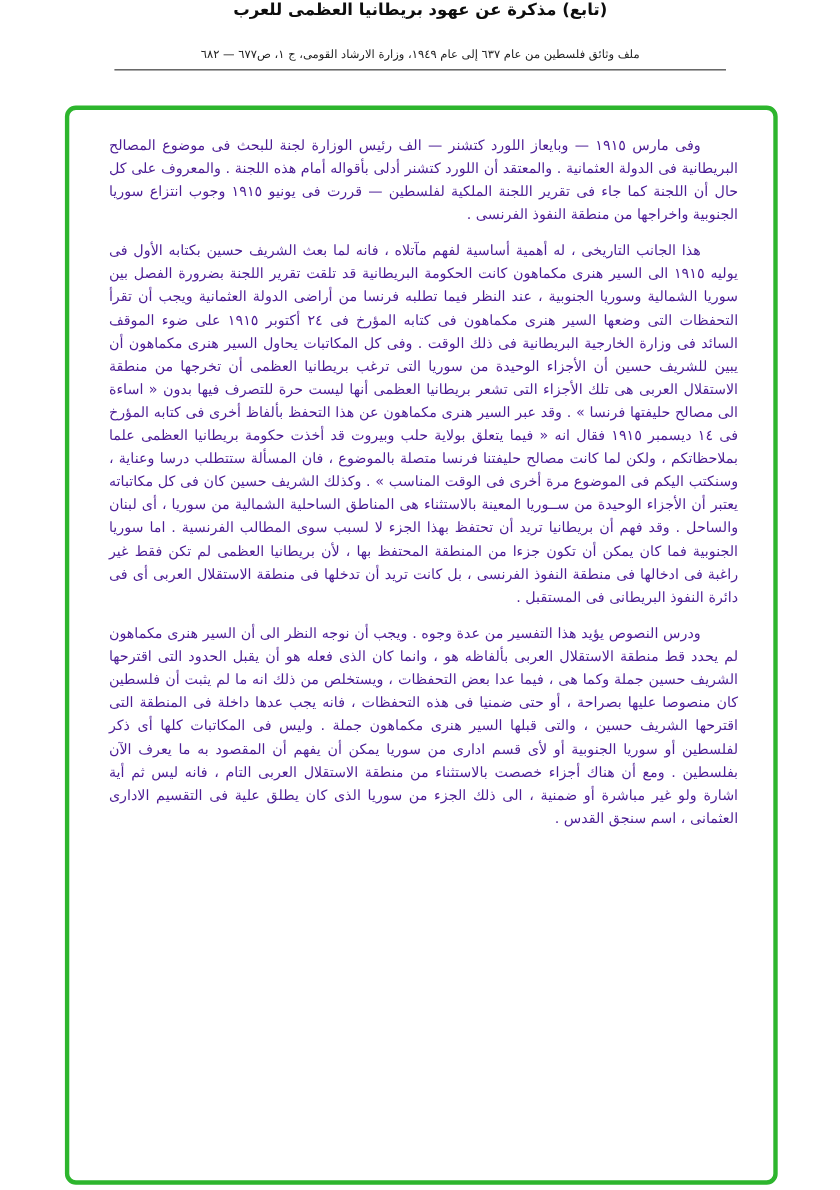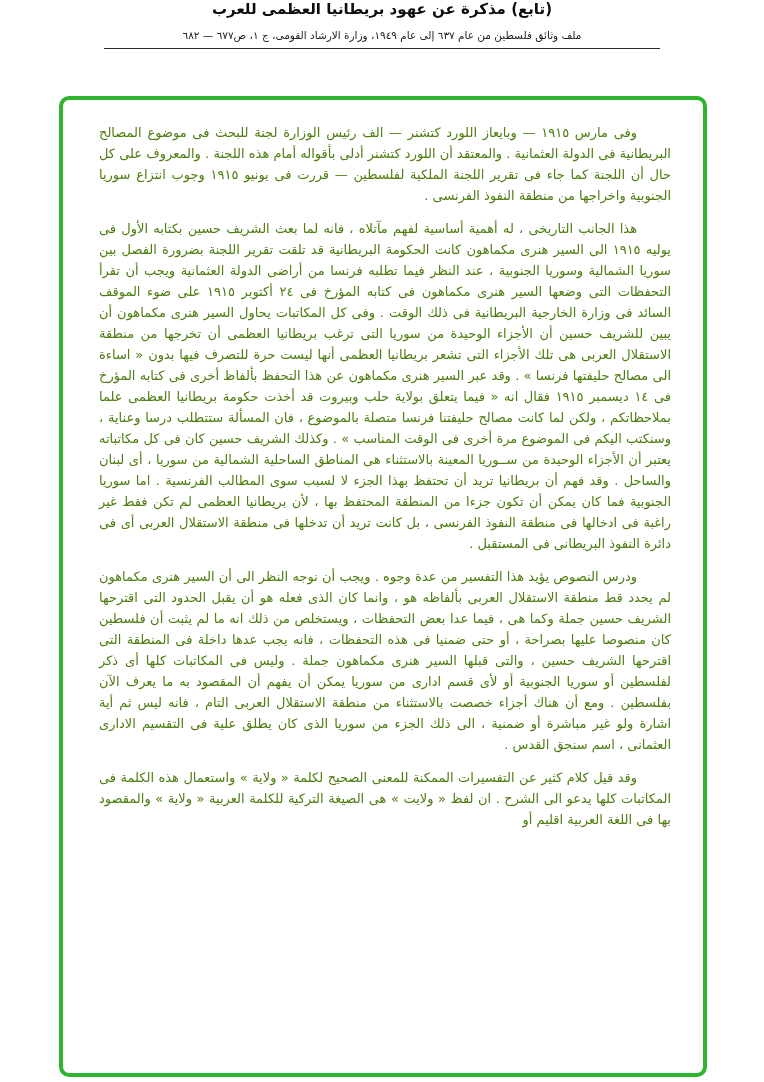--- a/index.html
+++ b/index.html
@@ -21,21 +21,21 @@
     text-align: center;
   }
   .doc-title {
     font-size: 15px;
     font-weight: bold;
     letter-spacing: 0.2px;
     color: #0d0d0d;
   }
   .source-line {
     font-size: 10.5px;
-    margin-top: 11px;
+    margin-top: 26px;
     color: #1c1c1c;
   }
   .rule {
     width: 556px;
     height: 0;
     border-top: 1.6px solid #2a2a2a;
     margin: 7px auto 0 auto;
   }
   .content-frame {
     position: absolute;
@@ -48,21 +48,21 @@
     border-radius: 10px;
     padding: 22px 32px 10px 36px;
     overflow: hidden;
     background: #ffffff;
   }
   .body-text {
     direction: rtl;
     text-align: justify;
     font-size: 13px;
     line-height: 21px;
-    color: #4d7c0f;
+    color: #4c1d95;
   }
   .body-text p {
     margin: 0 0 12px 0;
     text-indent: 34px;
   }
 </style>
 </head>
 <body>
 
 <div class="page">
@@ -71,17 +71,16 @@
     <div class="doc-title">(تابع) مذكرة عن عهود بريطانيا العظمى للعرب</div>
     <div class="source-line">ملف وثائق فلسطين من عام ٦٣٧ إلى عام ١٩٤٩، وزارة الارشاد القومى، ج ١، ص٦٧٧ — ٦٨٢</div>
     <div class="rule"></div>
   </div>
 
   <div class="content-frame">
     <div class="body-text">
       <p>وفى مارس ١٩١٥ — وبايعاز اللورد كتشنر — الف رئيس الوزارة لجنة للبحث فى موضوع المصالح البريطانية فى الدولة العثمانية . والمعتقد أن اللورد كتشنر أدلى بأقواله أمام هذه اللجنة . والمعروف على كل حال أن اللجنة كما جاء فى تقرير اللجنة الملكية لفلسطين — قررت فى يونيو ١٩١٥ وجوب انتزاع سوريا الجنوبية واخراجها من منطقة النفوذ الفرنسى .</p>
       <p>هذا الجانب التاريخى ، له أهمية أساسية لفهم مآتلاه ، فانه لما بعث الشريف حسين بكتابه الأول فى يوليه ١٩١٥ الى السير هنرى مكماهون كانت الحكومة البريطانية قد تلقت تقرير اللجنة بضرورة الفصل بين سوريا الشمالية وسوريا الجنوبية ، عند النظر فيما تطلبه فرنسا من أراضى الدولة العثمانية ويجب أن تقرأ التحفظات التى وضعها السير هنرى مكماهون فى كتابه المؤرخ فى ٢٤ أكتوبر ١٩١٥ على ضوء الموقف السائد فى وزارة الخارجية البريطانية فى ذلك الوقت . وفى كل المكاتبات يحاول السير هنرى مكماهون أن يبين للشريف حسين أن الأجزاء الوحيدة من سوريا التى ترغب بريطانيا العظمى أن تخرجها من منطقة الاستقلال العربى هى تلك الأجزاء التى تشعر بريطانيا العظمى أنها ليست حرة للتصرف فيها بدون « اساءة الى مصالح حليفتها فرنسا » . وقد عبر السير هنرى مكماهون عن هذا التحفظ بألفاظ أخرى فى كتابه المؤرخ فى ١٤ ديسمبر ١٩١٥ فقال انه « فيما يتعلق بولاية حلب وبيروت قد أخذت حكومة بريطانيا العظمى علما بملاحظاتكم ، ولكن لما كانت مصالح حليفتنا فرنسا متصلة بالموضوع ، فان المسألة ستتطلب درسا وعناية ، وسنكتب اليكم فى الموضوع مرة أخرى فى الوقت المناسب » . وكذلك الشريف حسين كان فى كل مكاتباته يعتبر أن الأجزاء الوحيدة من ســوريا المعينة بالاستثناء هى المناطق الساحلية الشمالية من سوريا ، أى لبنان والساحل . وقد فهم أن بريطانيا تريد أن تحتفظ بهذا الجزء لا لسبب سوى المطالب الفرنسية . اما سوريا الجنوبية فما كان يمكن أن تكون جزءا من المنطقة المحتفظ بها ، لأن بريطانيا العظمى لم تكن فقط غير راغبة فى ادخالها فى منطقة النفوذ الفرنسى ، بل كانت تريد أن تدخلها فى منطقة الاستقلال العربى أى فى دائرة النفوذ البريطانى فى المستقبل .</p>
       <p>ودرس النصوص يؤيد هذا التفسير من عدة وجوه . ويجب أن نوجه النظر الى أن السير هنرى مكماهون لم يحدد قط منطقة الاستقلال العربى بألفاظه هو ، وانما كان الذى فعله هو أن يقبل الحدود التى اقترحها الشريف حسين جملة وكما هى ، فيما عدا بعض التحفظات ، ويستخلص من ذلك انه ما لم يثبت أن فلسطين كان منصوصا عليها بصراحة ، أو حتى ضمنيا فى هذه التحفظات ، فانه يجب عدها داخلة فى المنطقة التى اقترحها الشريف حسين ، والتى قبلها السير هنرى مكماهون جملة . وليس فى المكاتبات كلها أى ذكر لفلسطين أو سوريا الجنوبية أو لأى قسم ادارى من سوريا يمكن أن يفهم أن المقصود به ما يعرف الآن بفلسطين . ومع أن هناك أجزاء خصصت بالاستثناء من منطقة الاستقلال العربى التام ، فانه ليس ثم أية اشارة ولو غير مباشرة أو ضمنية ، الى ذلك الجزء من سوريا الذى كان يطلق علية فى التقسيم الادارى العثمانى ، اسم سنجق القدس .</p>
-      <p>وقد قيل كلام كثير عن التفسيرات الممكنة للمعنى الصحيح لكلمة « ولاية » واستعمال هذه الكلمة فى المكاتبات كلها يدعو الى الشرح . ان لفظ « ولايت » هى الصيغة التركية للكلمة العربية « ولاية » والمقصود بها فى اللغة العربية اقليم أو</p>
     </div>
   </div>
 
 </div>
 
 </body></html>

